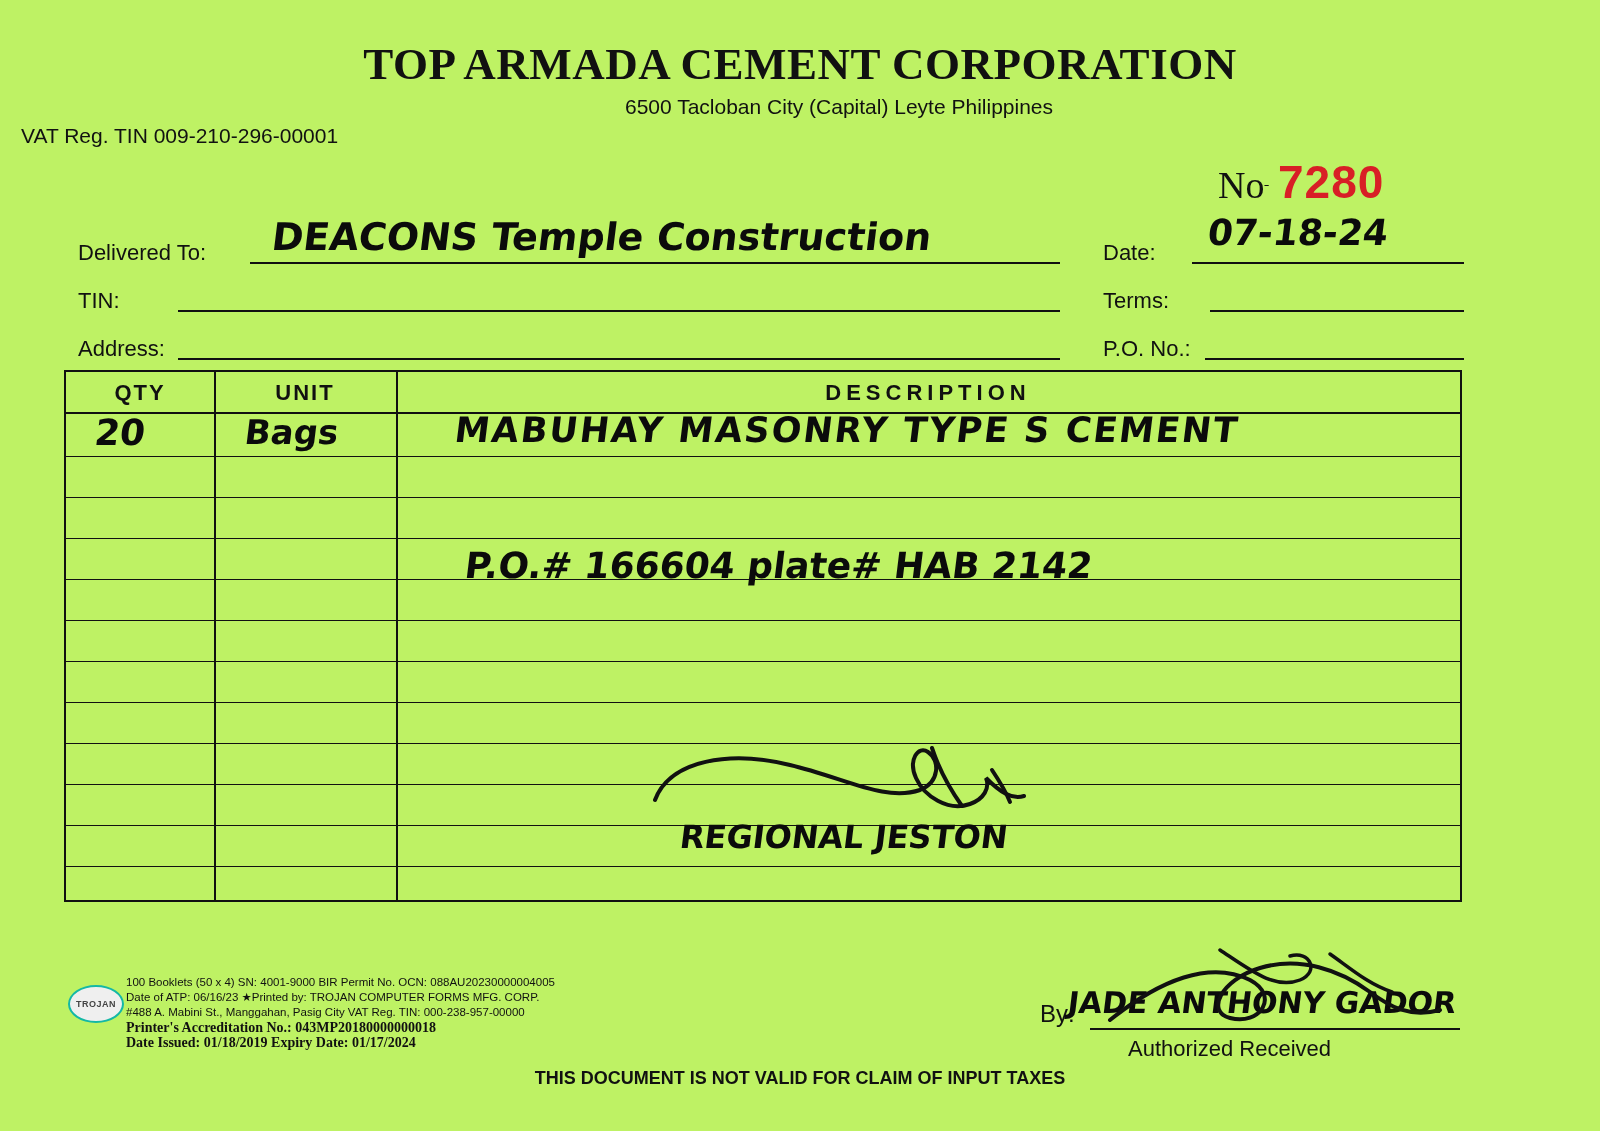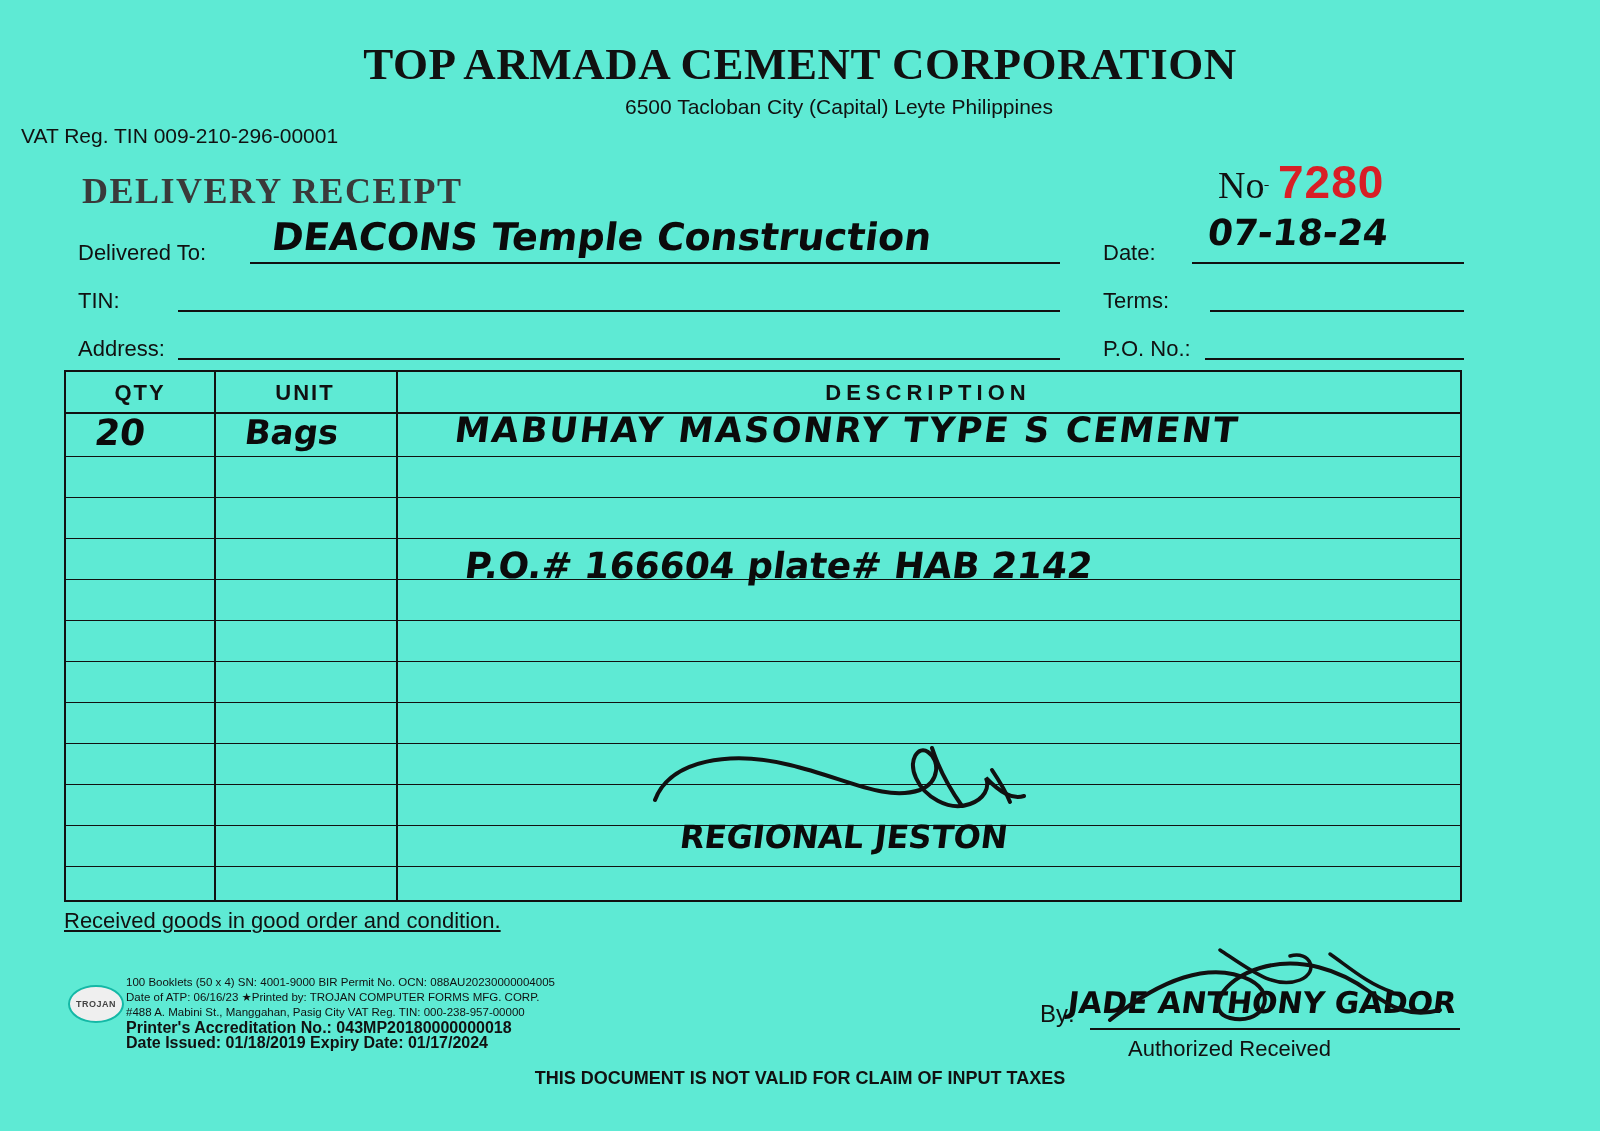--- a/index.html
+++ b/index.html
@@ -11,21 +11,21 @@
     width: 1600px;
     height: 1131px;
     font-family: "Liberation Sans", sans-serif;
     color: #1a1a1a;
     position: relative;
     overflow: hidden;
   }
   .page {
     position: absolute;
     inset: 0;
-    background: #5eead4;
+    background: #bef264;
   }
 
   
   .company-name {
     position: absolute;
     top: 38px;
     left: 0;
     width: 1600px;
     text-align: center;
     font-family: "Liberation Serif", serif;
@@ -175,21 +175,21 @@
   }
   .fineprint {
     position: absolute;
     left: 126px;
     top: 975px;
     font-size: 11.5px;
     line-height: 15px;
     color: #111;
     width: 430px;
   }
-  .fineprint .big { font-size: 16px; font-weight: bold; }
+  .fineprint .big { font-size: 14px; font-weight: bold; font-family: Liberation Serif, serif; }
   .trojan-seal {
     position: absolute;
     left: 68px;
     top: 985px;
     width: 52px;
     height: 34px;
     border: 2px solid #14b8a6;
     border-radius: 50%;
     background: #efefef;
     font-size: 9px;
@@ -279,21 +279,20 @@
 </style>
 </head>
 <body>
 
 <div class="page">
 
   <div class="company-name">TOP ARMADA CEMENT CORPORATION</div>
   <div class="company-address">6500 Tacloban City (Capital) Leyte Philippines</div>
   <div class="company-vat">VAT Reg. TIN 009-210-296-00001</div>
 
-  <div class="doc-title">DELIVERY RECEIPT</div>
   <div class="no-label">
     <span>No</span><sup>&nbsp;</sup>
   </div>
   <div class="no-value">7280</div>
 
   <div class="field-label" style="top:240px; left:78px;">Delivered To:</div>
   <div class="rule" style="top:262px; left:250px; width:810px;"></div>
   <div class="hw hw-deliveredto">DEACONS  Temple  Construction</div>
 
   <div class="field-label" style="top:288px; left:78px;">TIN:</div>
@@ -343,21 +342,20 @@
   <div class="hw hw-desc1">MABUHAY  MASONRY  TYPE S CEMENT</div>
   <div class="hw hw-po">P.O.# 166604                    plate# HAB 2142</div>
   <div class="hw hw-reg">REGIONAL JESTON</div>
 
   <svg class="scribble" style="left:640px; top:730px;" width="420" height="110" viewBox="0 0 420 110">
     <path d="M15,70 C30,30 90,20 150,35 C205,48 245,72 280,60 C300,52 300,30 288,22 C278,15 268,30 276,48 C284,66 308,82 330,74 C344,69 350,58 346,48 C360,62 372,70 384,66" fill="none" stroke="#111" stroke-width="4" stroke-linecap="round"></path>
     <path d="M292,18 C300,42 312,62 322,76" fill="none" stroke="#111" stroke-width="4" stroke-linecap="round"></path>
     <path d="M352,40 C360,52 366,62 370,72" fill="none" stroke="#111" stroke-width="4" stroke-linecap="round"></path>
   </svg>
 
-  <div class="received">Received goods in good order and condition.</div>
 
   <div class="trojan-seal">TROJAN</div>
 
   <div class="fineprint">
     <div>100 Booklets (50 x 4) SN: 4001-9000 BIR Permit No. OCN: 088AU20230000004005</div>
     <div>Date of ATP: 06/16/23  ★Printed by: TROJAN COMPUTER FORMS MFG. CORP.</div>
     <div>#488 A. Mabini St., Manggahan, Pasig City  VAT Reg. TIN: 000-238-957-00000</div>
     <div class="big">Printer's Accreditation No.: 043MP20180000000018</div>
     <div class="big">Date Issued: 01/18/2019   Expiry Date: 01/17/2024</div>
   </div>

